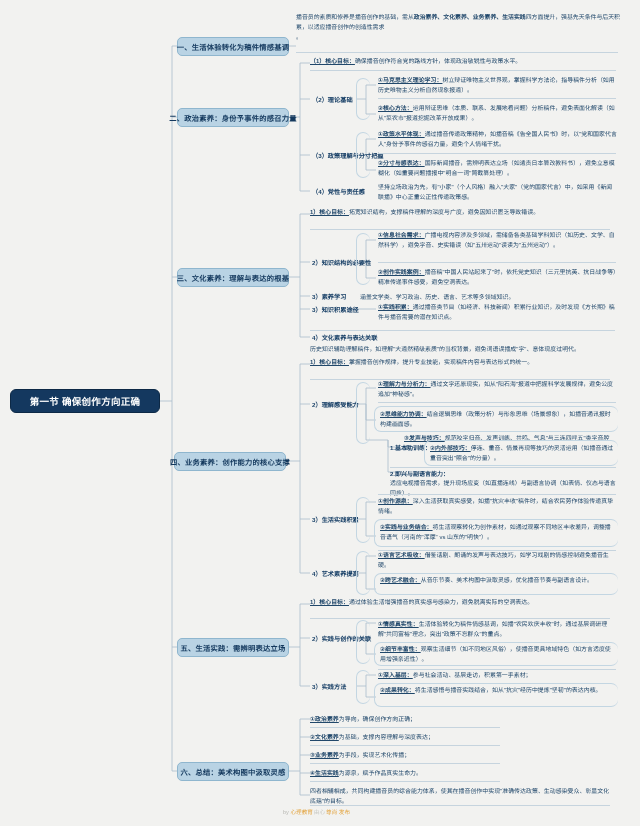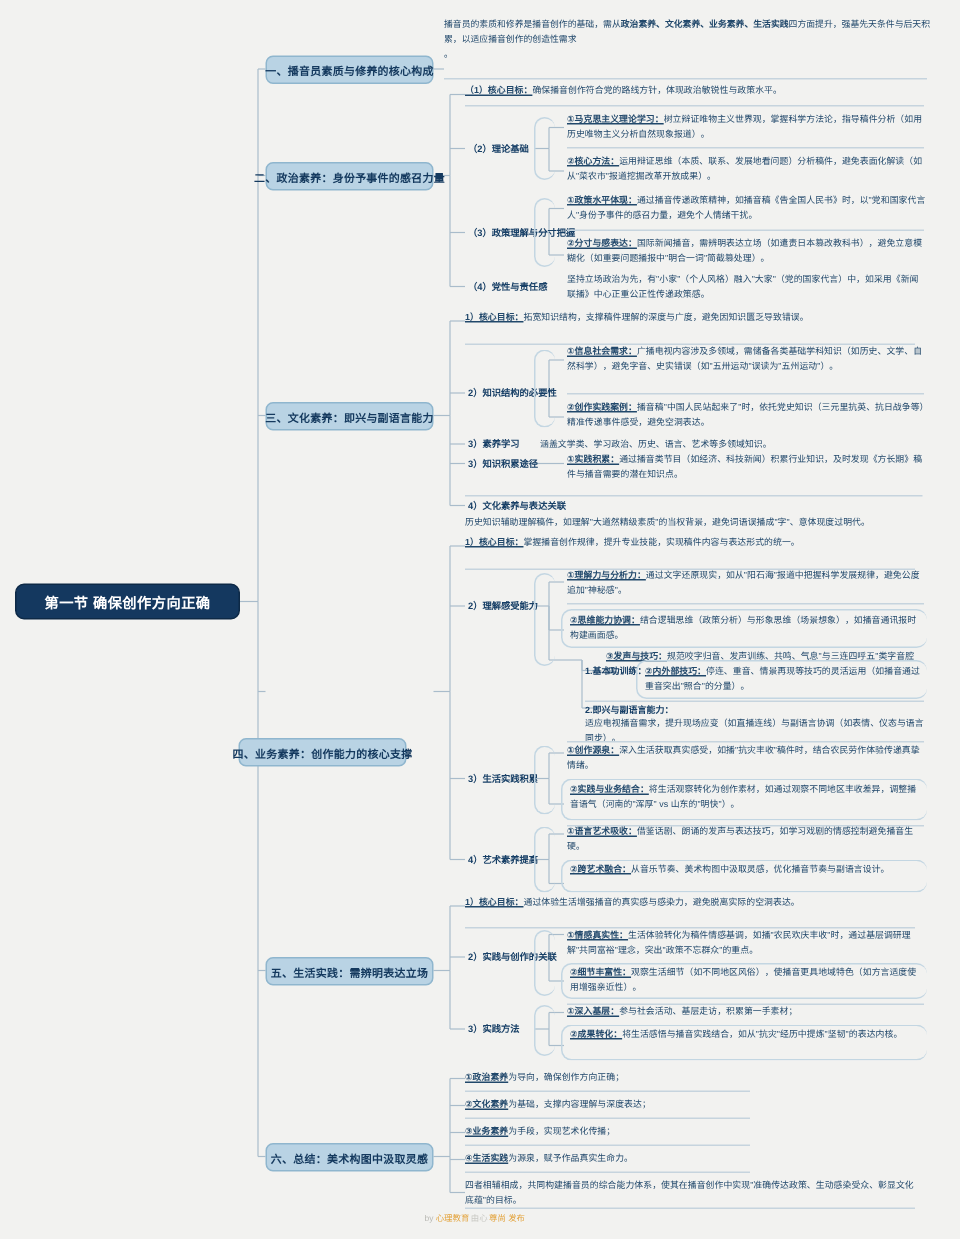--- a/index.html
+++ b/index.html
@@ -254,24 +254,24 @@
   </svg>
 
   <div class="intro">
     <span>播音员的素质和修养是播音创作的基础，需从</span><b>政治素养、文化素养、业务素养、</b><b>生活实践</b><span>四方面提升，强基先天条件与后天积累，以适应播音创作的创造性需求</span>
     <div>。</div>
   </div>
   <div class="rule" style="left:296px; top:52px; width:322px;"></div>
 
   <div class="root-node">第一节 确保创作方向正确</div>
 
-  <div class="branch" style="left:177px; top:37px;  width:112px;">一、播音员素质与修养的核心构成</div>
+  <div class="branch" style="left:177px; top:37px;  width:112px;">一、生活体验转化为稿件情感基调</div>
   <div class="branch" style="left:177px; top:108px; width:112px;">二、政治素养：身份予事件的感召力量</div>
-  <div class="branch" style="left:177px; top:268px; width:112px;">三、文化素养：即兴与副语言能力</div>
-  <div class="branch" style="left:159px; top:452px; width:112px;margin-top:40px;">四、业务素养：创作能力的核心支撑</div>
+  <div class="branch" style="left:177px; top:268px; width:112px;">三、文化素养：理解与表达的根基</div>
+  <div class="branch" style="left:174px; top:452px; width:112px;">四、业务素养：创作能力的核心支撑</div>
   <div class="branch" style="left:177px; top:638px; width:112px;">五、生活实践：需辨明表达立场</div>
   <div class="branch" style="left:177px; top:762px; width:112px;">六、总结：美术构图中汲取灵感</div>
 
   <div class="leaf" style="left:310px; top:57px; width:310px;">
     <b>（1）核心目标：</b><span>确保播音创作符合党的路线方针，体现政治敏锐性与政策水平。</span>
   </div>
   <div class="rule" style="left:310px; top:70px; width:306px;"></div>
 
   <div class="l2" style="left:312px; top:96px;">（2）理论基础</div>
   <div class="bracket" style="left:356px; top:78px; width:14px; height:42px; border-right:none;"></div>

